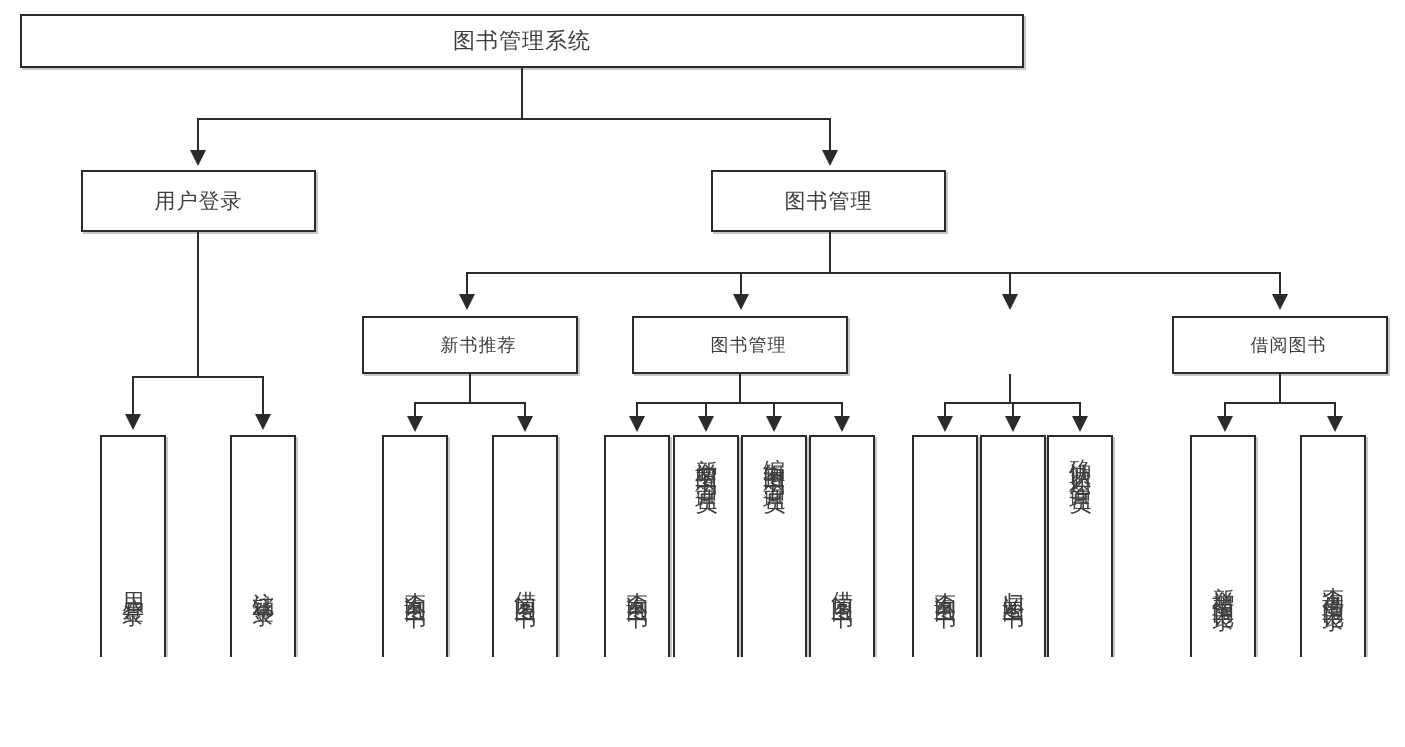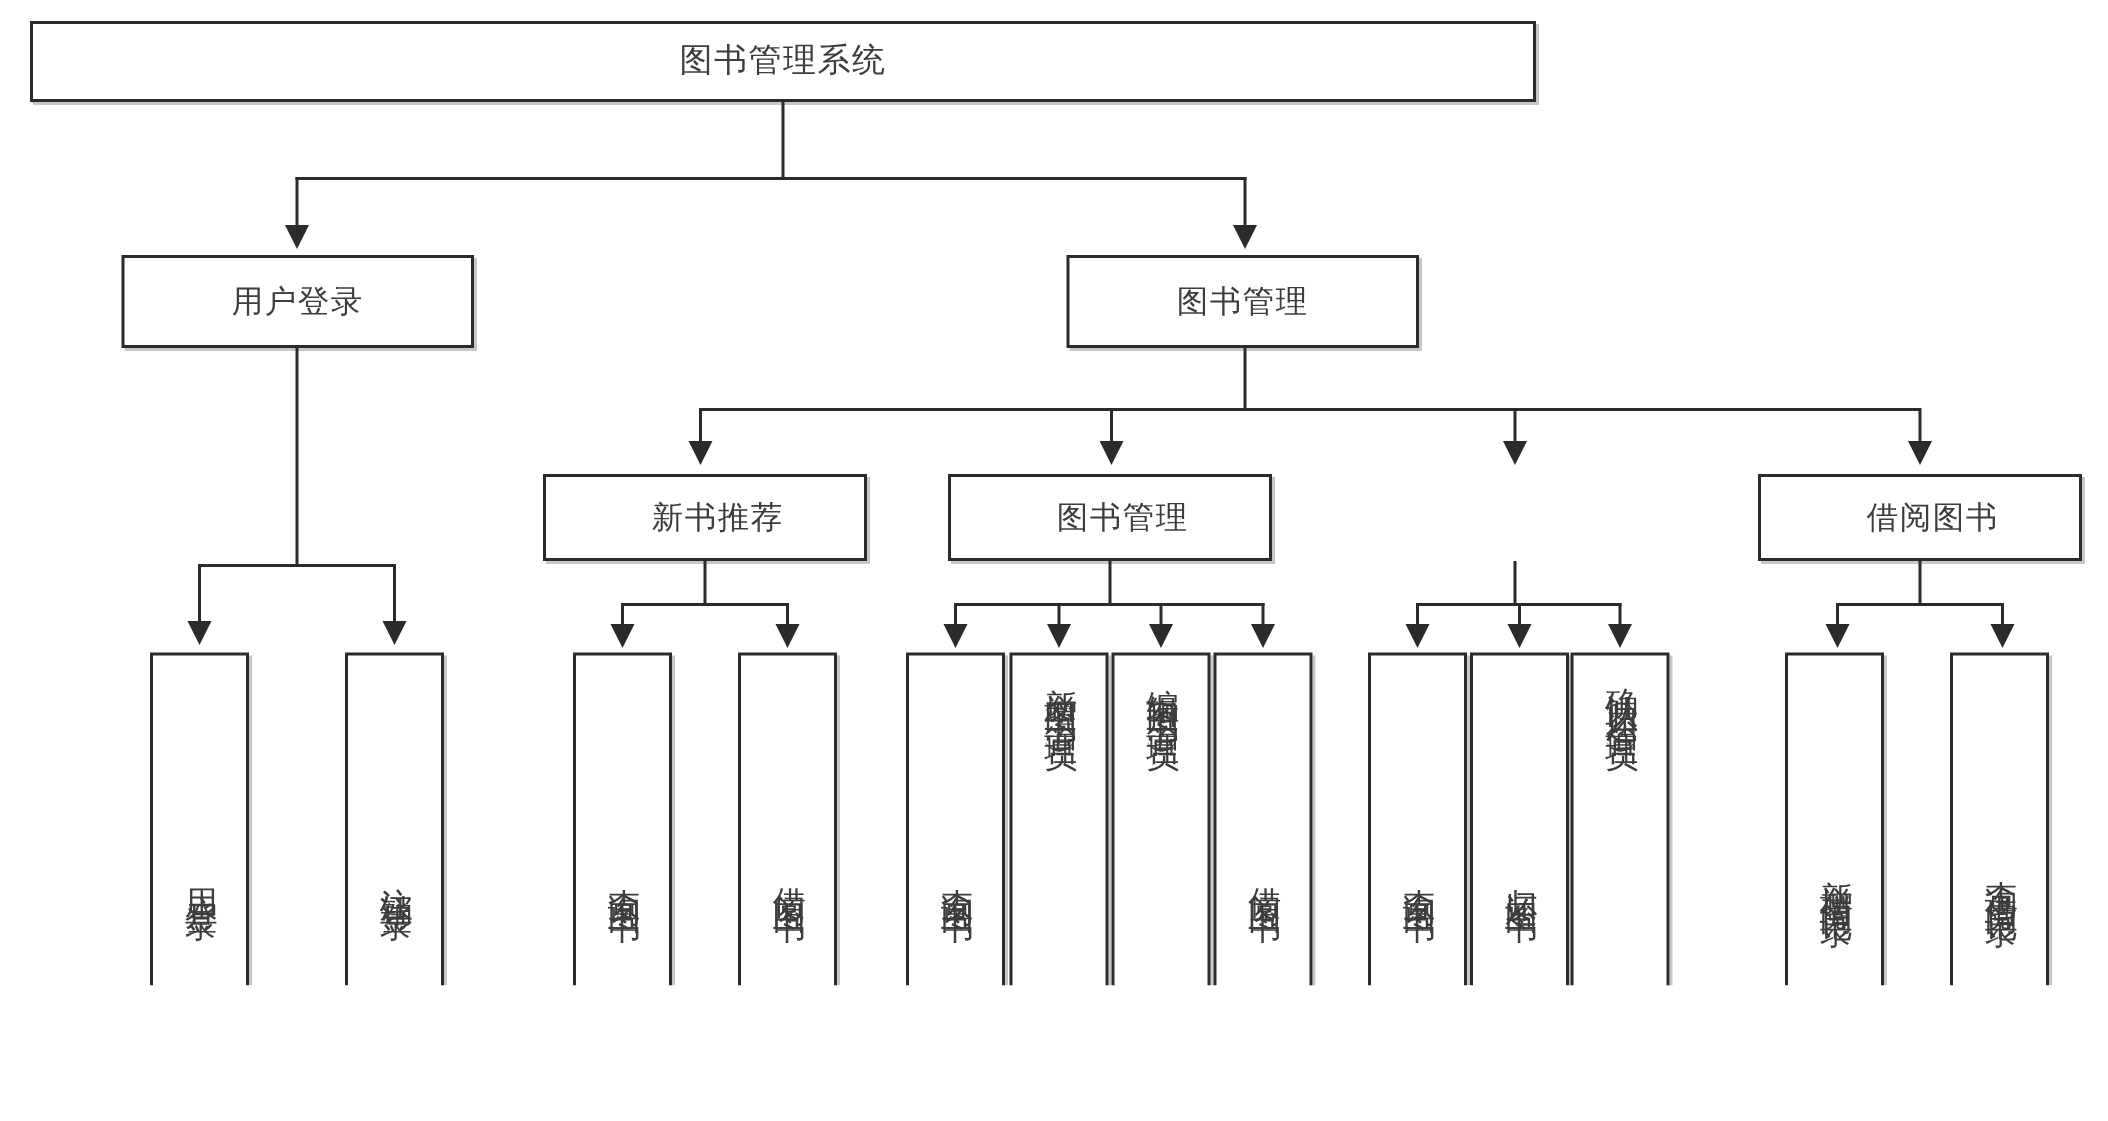--- a/index.html
+++ b/index.html
@@ -29,21 +29,21 @@
   }
   .node .lbl{
     display:block;
     text-align:center;
     line-height:1.25;
     white-space:nowrap;
     color:#3d3d3d;
   }
   .root{font-size:22px;}
   .lvl1{font-size:21px;}
-  .lvl2{font-size:21px;padding-left:17px;}
+  .lvl2{font-size:18px;padding-left:17px;}
 
   
   .leaf{
     align-items:flex-start;
     justify-content:center;
     padding-top:0;
   }
   .leaf .lbl{
     writing-mode:vertical-rl;
     text-orientation:upright;

